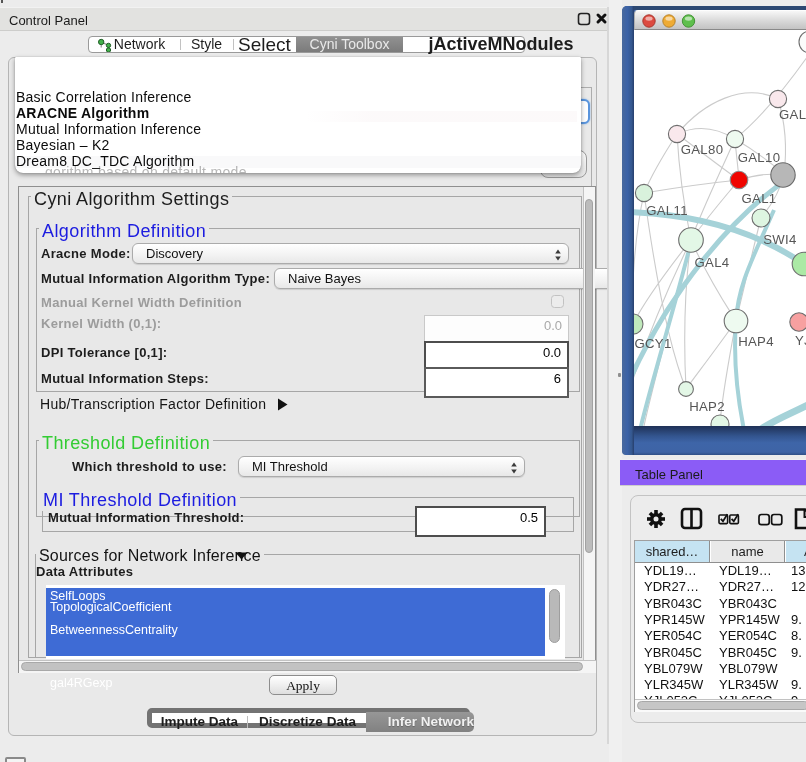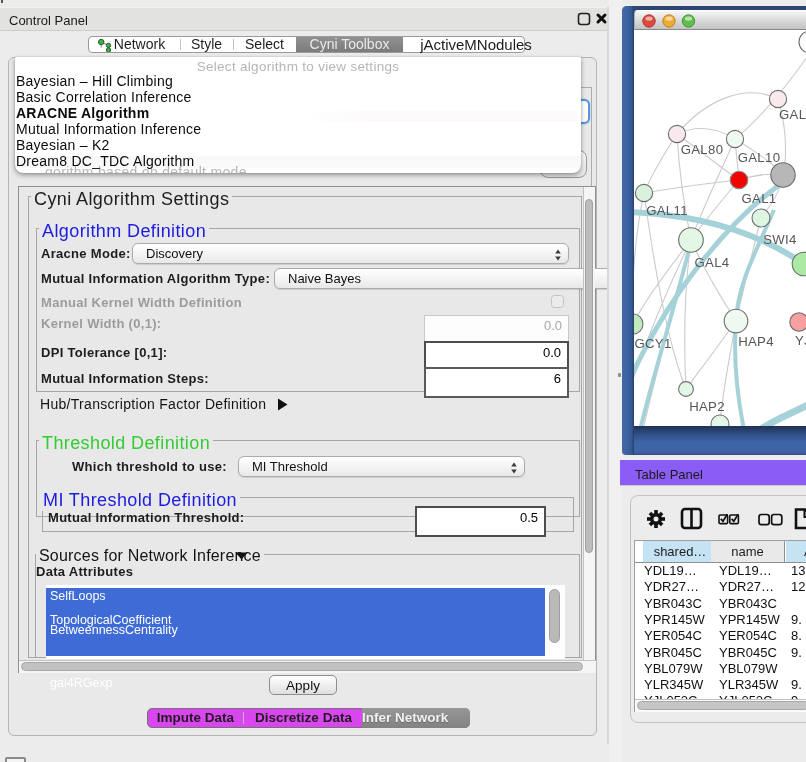--- a/index.html
+++ b/index.html
@@ -132,66 +132,64 @@
   <div class="glabel" style="left:0px;color:#141414;font-weight:normal;font-size:16px;letter-spacing:0.2px;">Sources for Network Inference</div>
 </div>
 <svg class="abs" style="left:235px;top:551.5px;" width="13" height="8" viewBox="0 0 13 8">
     <path d="M0.5 0.5 L12.5 0.5 L6.5 7.5 Z" fill="#111"></path>
   </svg>
 <div class="lbl" style="left:36px;top:564px;">Data Attributes</div>
 
 <div class="abs" style="left:46px;top:585px;width:519px;height:74px;background:#ffffff;">
   <div class="abs" style="left:0;top:3px;width:499px;height:68px;background:#3e6bd5;"></div>
   <div class="abs" style="left:4px;top:4px;font-size:12.5px;color:#fff;">SelfLoops</div>
-  <div class="abs" style="left:4px;top:28px;font-size:12.5px;color:#fff;">TopologicalCoefficient</div>
+  <div class="abs" style="left:4px;top:15px;font-size:12.5px;color:#fff;">TopologicalCoefficient</div>
   <div class="abs" style="left:4px;top:38px;font-size:12.5px;color:#fff;">BetweennessCentrality</div>
   <div class="abs" style="left:4px;top:55px;font-size:12.5px;color:#fff;margin-top:36px;">gal4RGexp</div>
   <div class="abs" style="left:503px;top:4px;width:11px;height:54px;background:#b9b9b9;border:1px solid #9e9e9e;border-radius:6px;"></div>
 </div>
 
 <div class="abs" style="left:583px;top:187px;width:12px;height:485px;background:#f5f5f5;border-left:1px solid #c2c2c2;"></div>
 <div class="abs" style="left:584.5px;top:199px;width:8.5px;height:354px;background:#bcbcbc;border:1px solid #a2a2a2;border-radius:5px;"></div>
 <div class="abs" style="left:19px;top:660px;width:577px;height:13px;background:#f5f5f5;border-top:1px solid #c2c2c2;"></div>
 <div class="abs" style="left:21px;top:662px;width:562px;height:9px;background:#c2c2c2;border:1px solid #a8a8a8;border-radius:5px;"></div>
 
-<div class="abs" style="left:269px;top:675px;width:68px;height:20px;background:linear-gradient(#ffffff,#efefef 50%,#dedede);border:1px solid #8d8d8d;border-radius:5px;text-align:center;font-size:13.5px;font-weight:500;color:#111;line-height:19px;">Apply</div>
-
-<div class="abs" style="left:147px;top:708px;width:323px;height:20px;background:#d946ef;border:1px solid #737373;border-radius:5px;">
+<div class="abs" style="left:269px;top:675px;width:68px;height:20px;background:linear-gradient(#ffffff,#efefef 50%,#dedede);border:1px solid #8d8d8d;border-radius:5px;text-align:center;font-size:13.5px;font-weight:500;color:#111;line-height:19px;font-family:Liberation Serif, serif;">Apply</div>
+
+<div class="abs" style="left:147px;top:708px;width:323px;height:20px;background:#ffffff;border:5px solid #737373;border-radius:5px;">
   <div class="abs" style="left:0;top:0;width:95px;height:18px;text-align:center;line-height:18px;font-size:13.5px;font-weight:bold;color:#1d1d1d;">Impute Data</div>
   <div class="abs" style="left:95px;top:3px;width:1px;height:12px;background:#bdbdbd;"></div>
   <div class="abs" style="left:96px;top:0;width:119px;height:18px;text-align:center;line-height:18px;font-size:13.5px;font-weight:bold;color:#1d1d1d;">Discretize Data</div>
-  <div class="abs" style="left:214px;top:-1px;width:108px;height:20px;background:linear-gradient(#979797,#818181);border-radius:0 5px 5px 0;text-align:left;line-height:20px;font-size:13.5px;font-weight:bold;color:#f1f1f1;text-shadow:0 1px 1px rgba(0,0,0,0.25);">Infer Network</div>
+  <div class="abs" style="left:214px;top:-1px;width:108px;height:20px;background:linear-gradient(#979797,#818181);border-radius:0 5px 5px 0;text-align:right;line-height:20px;font-size:13.5px;font-weight:bold;color:#f1f1f1;text-shadow:0 1px 1px rgba(0,0,0,0.25);">Infer Network</div>
 </div>
 
 <div class="abs" id="tabbar">
   <svg class="abs" style="left:9px;top:1px;" width="14" height="14" viewBox="0 0 14 14">
     <path d="M3.2 4.2 L10.5 7.2 L10.5 12 M3.2 4.2 L3.2 9.5" stroke="#8d8d8d" stroke-width="1.1" fill="none"></path>
     <circle cx="3.2" cy="4" r="2.7" fill="#43b14a" stroke="#205f27" stroke-width="1"></circle>
     <circle cx="10.5" cy="7.4" r="2.15" fill="#43b14a" stroke="#205f27" stroke-width="1"></circle>
     <circle cx="10.5" cy="12" r="2.15" fill="#43b14a" stroke="#205f27" stroke-width="1"></circle>
   </svg>
   <div class="tabseg" style="left:207.5px;width:107px;background:linear-gradient(#919191,#7b7b7b);color:#e9e9e9;height:15px;font-size:14px;">Cyni Toolbox</div>
   <div class="tabseg" style="left:23px;width:56px;font-size:14px;">Network</div>
   <div class="tabsep" style="left:91.5px;"></div>
   <div class="tabseg" style="left:91.5px;width:53px;font-size:14px;">Style</div>
   <div class="tabsep" style="left:144.5px;"></div>
-  <div class="tabseg" style="left:144.5px;width:63px;font-size:14px;">Select</div>
-  <div class="tabseg" style="left:330px;width:115px;font-weight:normal;font-size:15px;">jActiveMNodules</div>
+  <div class="tabseg" style="left:144.5px;width:63px;font-size:19px;">Select</div>
+  <div class="tabseg" style="left:340px;width:115px;font-weight:bold;font-size:18px;">jActiveMNodules</div>
 </div>
 
 <div class="abs" style="left:570px;top:99px;width:20px;height:25px;background:#fff;border:2.5px solid #5a95dd;border-radius:6px;box-shadow:0 0 2px #7aabe4;"></div>
 <div class="abs" style="left:540px;top:150px;width:47px;height:28px;background:linear-gradient(#fdfdfd,#e2e2e2);border:1px solid #9a9a9a;border-radius:8px;"></div>
 <div class="abs" style="left:581px;top:87px;width:10px;height:1px;background:#adadad;"></div>
 <div class="abs" style="left:591px;top:87px;width:1px;height:99px;background:#adadad;"></div>
 
 <div class="abs" id="popup">
   <div class="abs" style="left:290px;top:54px;width:272px;height:11px;background:linear-gradient(90deg,rgba(205,160,170,0),rgba(205,160,170,0.06) 25%,rgba(205,160,170,0.06));"></div>
   <div class="abs" style="left:0px;top:99px;width:566px;height:12px;background:rgba(175,175,190,0.07);"></div>
-  <div class="hint">Select algorithm to view settings</div>
-  <div class="it" style="top:16px;">Bayesian – Hill Climbing</div>
   <div class="it" style="top:32px;">Basic Correlation Inference</div>
   <div class="it" style="top:48px;font-weight:bold;">ARACNE Algorithm</div>
   <div class="it" style="top:64px;">Mutual Information Inference</div>
   <div class="it" style="top:80px;">Bayesian – K2</div>
   <div class="it" style="top:96px;">Dream8 DC_TDC Algorithm</div>
   <div class="abs" style="left:30px;top:106.5px;height:9.5px;overflow:hidden;font-size:14px;color:rgba(70,70,70,0.4);letter-spacing:0.3px;">gorithm based on default mode</div>
 </div>
 
 <div class="abs" style="left:609px;top:0;width:13px;height:762px;background:#f0f0f0;"></div>
 <div class="abs" style="left:607px;top:7px;width:1.5px;height:737px;background:#d7d7d7;"></div>
@@ -318,21 +316,21 @@
   <g stroke="#111" fill="none" stroke-width="1.7">
     <rect x="114" y="8.5" width="10.2" height="10.2" rx="2.4"></rect>
     <rect x="126.6" y="8.5" width="10.2" height="10.2" rx="2.4"></rect>
   </g>
 
   <path d="M151 3.5 h9 l7 7 v11.5 h-16 z" fill="none" stroke="#111" stroke-width="2.6"></path>
   <path d="M159.5 3.5 v7.5 h7.5" fill="none" stroke="#111" stroke-width="2"></path>
 </svg>
 
 <div class="abs" style="left:634px;top:540px;width:172px;height:172px;background:#ffffff;border:1px solid #9f9f9f;border-right:none;overflow:hidden;">
-  <div class="abs" style="left:8px;top:0;width:75px;height:21px;background:#c5e3f2;border-right:1px solid #8f8f8f;text-align:center;line-height:21px;font-size:13px;color:#1d1d1d;">shared…</div>
+  <div class="abs" style="left:0;top:0;width:75px;height:21px;background:#c5e3f2;border-right:1px solid #8f8f8f;text-align:center;line-height:21px;font-size:13px;color:#1d1d1d;">shared…</div>
   <div class="abs" style="left:76px;top:0;width:74px;height:21px;background:#e9e9e9;border-right:1px solid #8f8f8f;text-align:center;line-height:21px;font-size:13px;color:#1d1d1d;">name</div>
   <div class="abs" style="left:151px;top:0;width:21px;height:21px;background:#c5e3f2;line-height:21px;font-size:13px;color:#1d1d1d;">
       <span style="position:absolute;left:18px;">A</span>
     </div>
   <div class="abs" style="left:0;top:21px;width:172px;border-bottom:1px solid #8f8f8f;"></div>
   <div id="rows">
   <div class="abs" style="left:9px;top:22.0px;font-size:13px;color:#111;">YDL19…</div>
   <div class="abs" style="left:84px;top:22.0px;font-size:13px;color:#111;">YDL19…</div>
   <div class="abs" style="left:156px;top:22.0px;font-size:13px;color:#111;">13</div>
   <div class="abs" style="left:9px;top:38.3px;font-size:13px;color:#111;">YDR27…</div>

